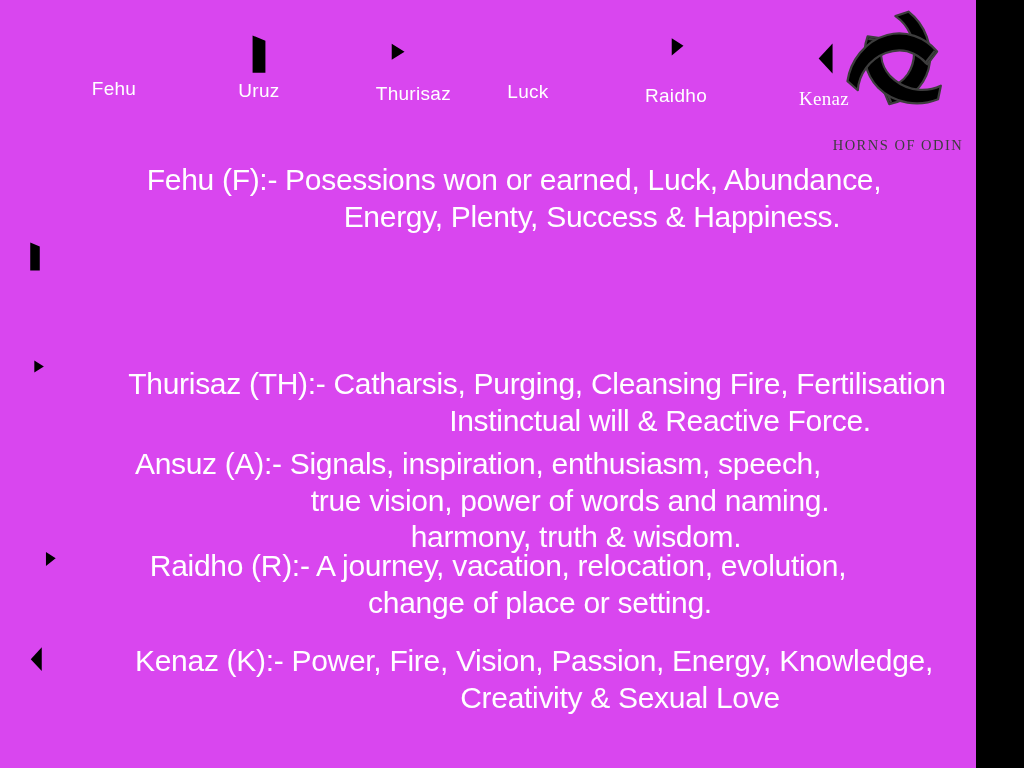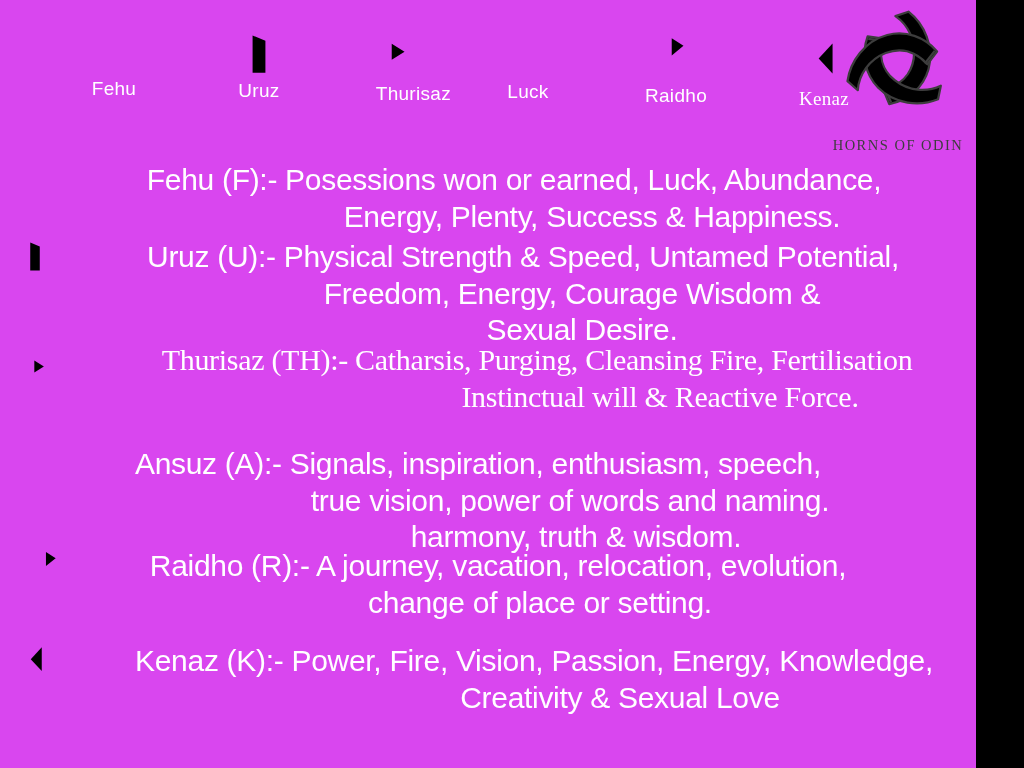--- a/index.html
+++ b/index.html
@@ -137,30 +137,25 @@
       <use href="#rune-fehu"></use>
     </svg>
   <section class="def" style="top:150px;margin-top:12px;">
     <div class="def-line" style="transform:translateX(2px);">Fehu (F):- Posessions won or earned, Luck, Abundance,</div>
     <div class="def-line" style="transform:translateX(80px);">Energy, Plenty, Success &amp; Happiness.</div>
   </section>
 
   <svg class="def-rune" style="left:24px;top:237px;width:22px;height:35px;">
       <use href="#rune-uruz"></use>
     </svg>
-  <section class="def" style="top:239px;">
-    <div class="def-line" style="transform:translateX(11px);">Uruz (U):- Physical Strength &amp; Speed, Untamed Potential,</div>
-    <div class="def-line" style="transform:translateX(60px);">Freedom, Energy, Courage Wisdom &amp;</div>
-    <div class="def-line" style="transform:translateX(70px);">Sexual Desire.</div>
-  </section>
 
   <svg class="def-rune" style="left:27px;top:351px;width:21px;height:35px;">
       <use href="#rune-thurisaz"></use>
     </svg>
-  <section class="def" style="top:342px;font-family:Liberation Serif, serif;">
+  <section class="def" style="top:366px;">
     <div class="def-line" style="transform:translateX(25px);">Thurisaz (TH):- Catharsis, Purging, Cleansing Fire, Fertilisation</div>
     <div class="def-line" style="transform:translateX(148px);">Instinctual will &amp; Reactive Force.</div>
   </section>
 
   <svg class="def-rune" style="left:25px;top:437px;width:22px;height:38px;">
       <use href="#rune-ansuz"></use>
     </svg>
   <section class="def" style="top:446px;">
     <div class="def-line" style="transform:translateX(-34px);">Ansuz (A):- Signals, inspiration, enthusiasm, speech,</div>
     <div class="def-line" style="transform:translateX(58px);">true vision, power of words and naming.</div>

